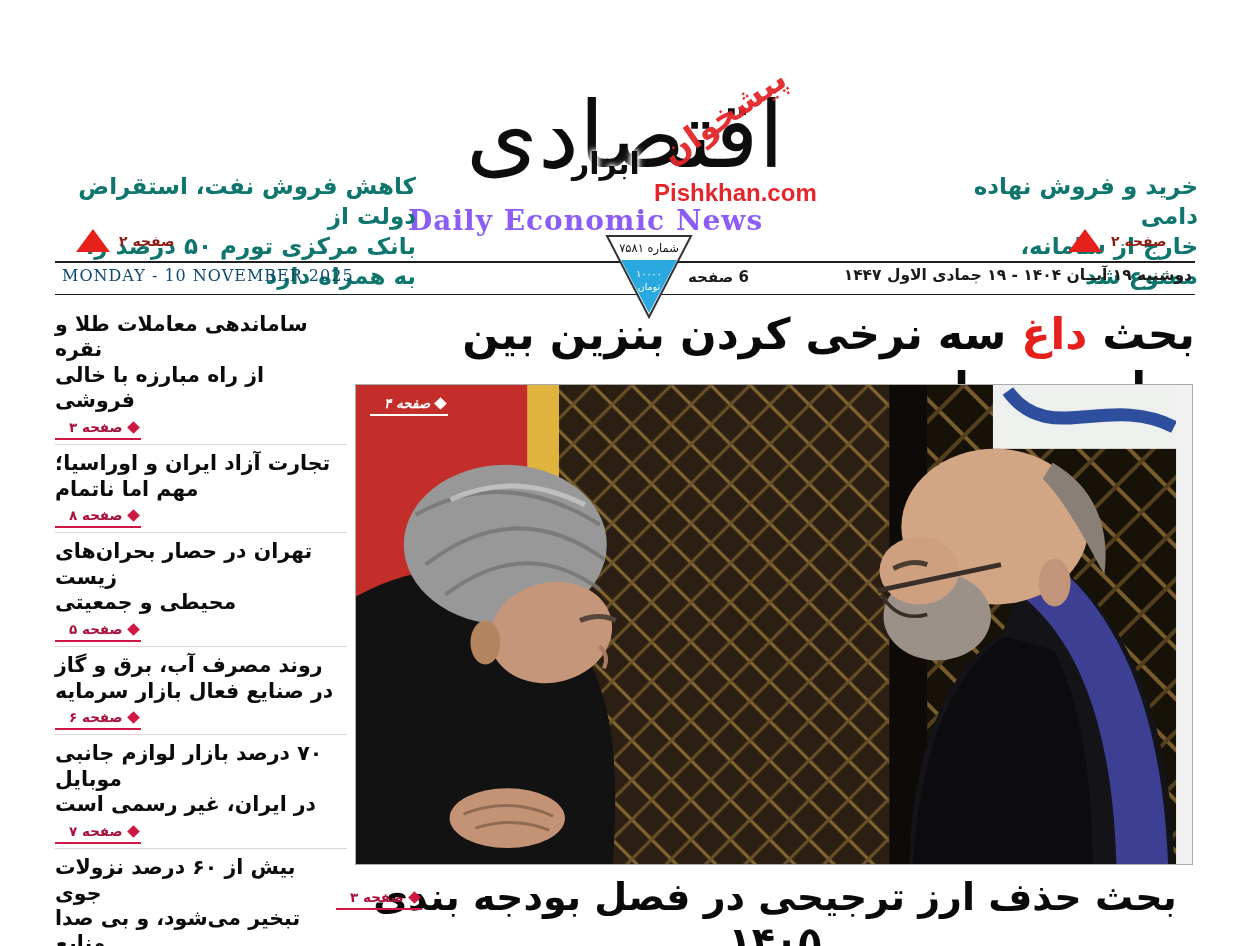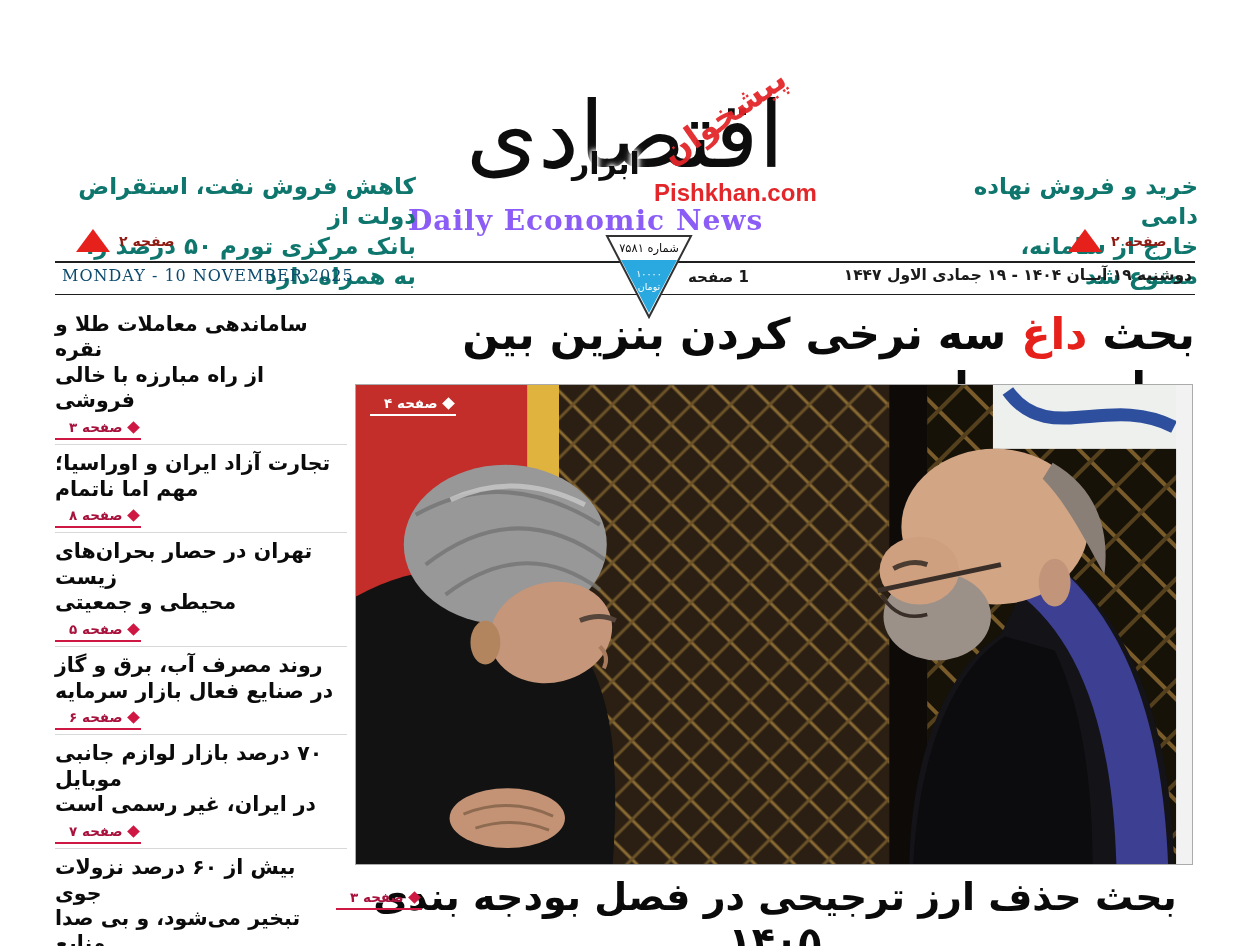--- a/index.html
+++ b/index.html
@@ -56,21 +56,21 @@
   
   .sidebar{position:absolute;left:55px;top:306px;width:292px;}
   .sb-item{padding:6px 0 4px;border-bottom:1px solid #d8d8d8;}
   .sb-item:last-child{border-bottom:none;}
   .sb-title{direction:rtl;text-align:left;font-size:20.5px;font-weight:800;line-height:1.24;
             white-space:pre-line;color:#0b0b0b;}
   .sb-marker-row{margin-top:3px;}
 
   
   .photo{position:absolute;left:355px;top:384px;width:838px;height:481px;border:1px solid #ababab;
-         box-sizing:border-box;overflow:hidden;background:#1d1712;}
+         box-sizing:border-box;overflow:hidden;background:#1d1712;font-style:italic;}
   .photo svg{display:block;width:100%;height:100%;}
   .photo-marker{position:absolute;left:14px;top:10px;z-index:2;}
 
   
   .bottom-head{position:absolute;left:355px;right:55px;top:875px;direction:rtl;text-align:center;
                font-size:38px;font-weight:900;color:#0a0a0a;}
   .bottom-marker{position:absolute;left:336px;top:889px;}
 </style>
 </head>
 <body>
@@ -93,21 +93,21 @@
   <div class="story-top right">خرید و فروش نهاده دامی
 خارج از سامانه، ممنوع شد</div>
   <div class="tri-marker m-right">
     <span class="tri"></span>
     <span class="tri-lbl">صفحه ۲</span>
   </div>
 
   <div class="rule-a"></div>
   <div class="rule-b"></div>
   <div class="date-greg">MONDAY - 10 NOVEMBER 2025</div>
-  <div class="pages-count">1 صفحه</div>
+  <div class="pages-count">6 صفحه</div>
   <div class="date-fa">دوشنبه ۱۹ آبــان ۱۴۰۴ - ۱۹ جمادی الاول ۱۴۴۷</div>
 
   <svg class="issue-badge" viewBox="0 0 90 88">
     <polygon points="3,3 87,3 45,84" fill="#ffffff" stroke="#333" stroke-width="2"></polygon>
     <text x="45" y="19" text-anchor="middle" font-size="11.5" fill="#111" font-family="DejaVu Sans, sans-serif">شماره ۷۵۸۱</text>
     <polygon points="17,27 73,27 45,80" fill="#29a9e0"></polygon>
     <text x="45" y="44" text-anchor="middle" font-size="9.5" fill="#fff" font-family="DejaVu Sans, sans-serif">۱۰۰۰۰</text>
     <text x="45" y="57" text-anchor="middle" font-size="9.5" fill="#fff" font-family="DejaVu Sans, sans-serif">تومان</text>
   </svg>
 

